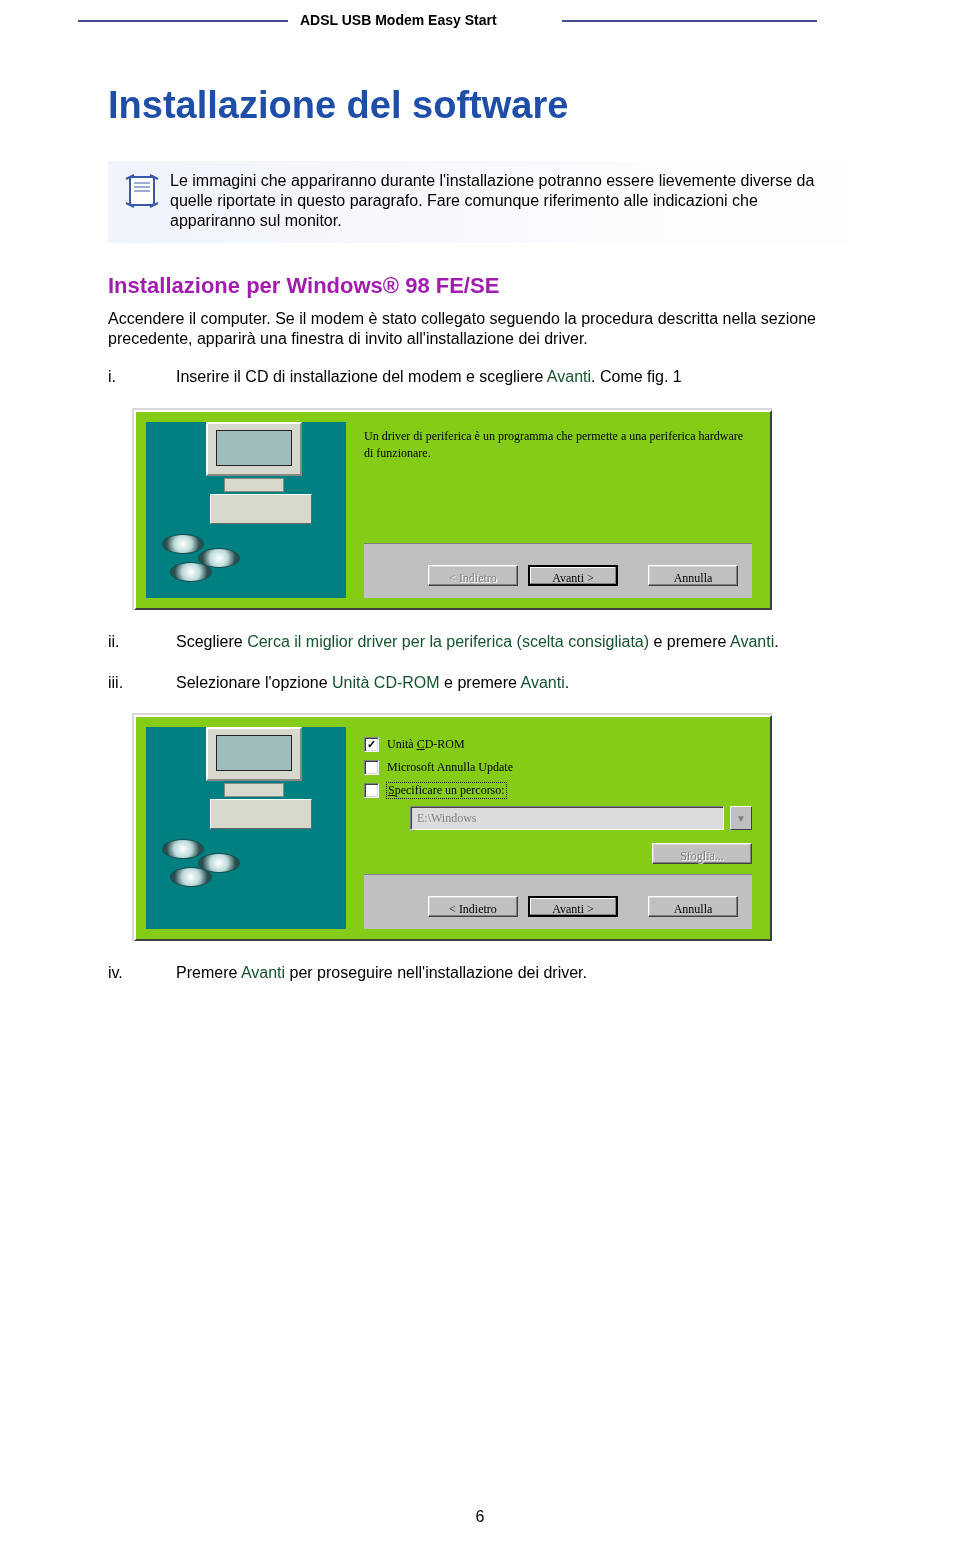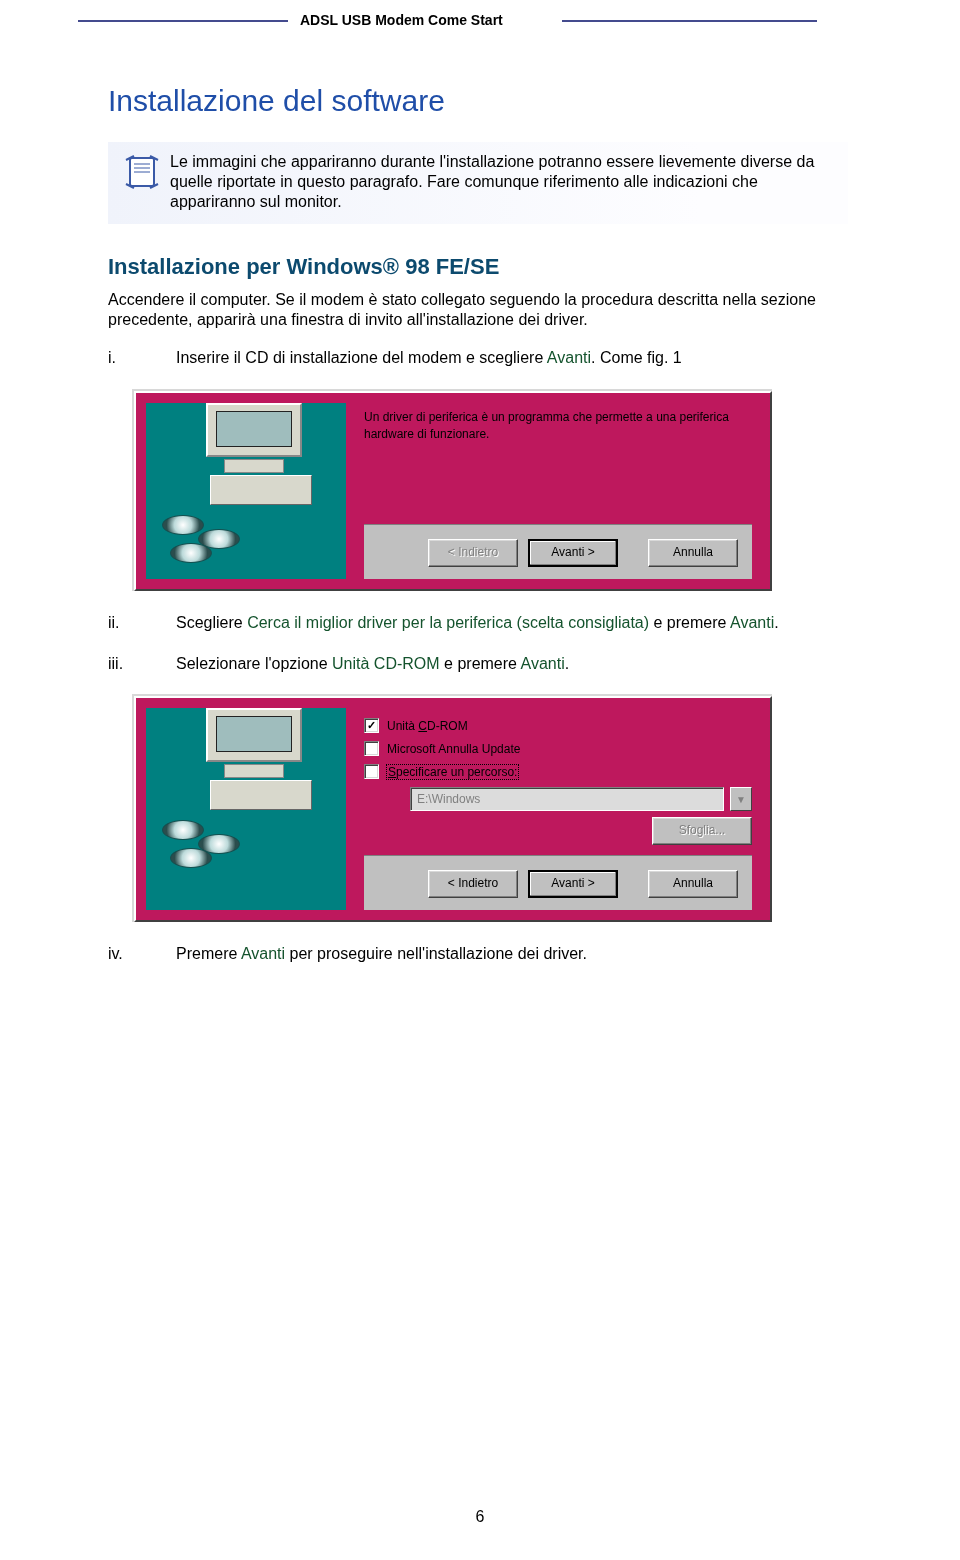--- a/index.html
+++ b/index.html
@@ -27,40 +27,40 @@
     top: 12px;
     left: 300px;
     font-size: 14px;
     font-weight: bold;
   }
   .content {
     padding: 50px 112px 0 108px;
   }
   .h1 {
     color: #1f4ea8;
-    font-size: 30px;
-    font-weight: normal;
-    margin-bottom: 24px;
+    font-size: 38px;
+    font-weight: bold;
+    margin-bottom: 34px;
   }
   .note-box {
     background: linear-gradient(90deg, #f0f3fb 0%, #fdfdff 80%);
     padding: 10px 14px 12px 14px;
     display: flex;
     gap: 6px;
     align-items: flex-start;
     font-size: 16px;
     line-height: 1.25;
     margin-bottom: 30px;
   }
   .note-icon {
     width: 42px;
     flex-shrink: 0;
   }
   .h2 {
-    color: #0c4a6e;
+    color: #a21caf;
     font-size: 22px;
     font-weight: bold;
     margin: 8px 0 10px 0;
   }
   .body-text {
     font-size: 16px;
     line-height: 1.25;
     margin: 0 0 18px 0;
   }
   .list-row {
@@ -74,26 +74,27 @@
   .blue { color: #14532d; }
   
   .dialog {
     margin: 0 0 22px 24px;
     width: 640px;
     border-left: 2px solid #d8d8d8;
     border-top: 2px solid #d8d8d8;
   }
   .dlg-inner {
     display: flex;
-    background: #be185d;
+    background: #84cc16;
     border-left: 2px solid #fff;
     border-top: 2px solid #fff;
     border-right: 2px solid #404040;
     border-bottom: 2px solid #404040;
     min-height: 200px;
+    font-family: Liberation Serif, serif;
   }
   .left-panel {
     width: 200px;
     background: #008080;
     margin: 10px 0 10px 10px;
     position: relative;
     flex-shrink: 0;
   }
   .right-panel {
     flex: 1;
@@ -111,30 +112,31 @@
     display: flex;
     justify-content: flex-end;
     gap: 10px;
     padding: 10px 14px 12px 14px;
     border-top: 1px solid #808080;
     background: #c0c0c0;
   }
   .button-row.inside { border-top: 1px solid #808080; margin-top: auto; padding-top: 14px; }
   .w9x-btn {
     min-width: 90px;
-    height: 28px;
+    height: 21px;
     background: #c0c0c0;
     border: 1px solid #404040;
     border-top-color: #fff;
     border-left-color: #fff;
     box-shadow: inset -1px -1px 0 #808080, inset 1px 1px 0 #d8d8d8;
     font-size: 12px;
     text-align: center;
     line-height: 24px;
     color: #000;
+    margin-top: 7px;
   }
   .w9x-btn.disabled { color: #808080; text-shadow: 1px 1px 0 #fff; }
   .w9x-btn.focus { border: 2px solid #000; line-height: 22px; box-shadow: inset -1px -1px 0 #808080, inset 1px 1px 0 #fff; }
   
   .monitor-body {
     position: absolute;
     top: 0; left: 60px;
     width: 96px; height: 54px;
     background: #d8d8cc;
     border: 2px solid #888;
@@ -234,21 +236,21 @@
     left: 0; right: 0;
     text-align: center;
     font-size: 16px;
   }
 </style>
 </head>
 <body>
 
 <div class="page-header">
   <div class="header-line hl-left"></div>
-  <div class="header-text">ADSL USB Modem Come Start</div>
+  <div class="header-text">ADSL USB Modem Easy Start</div>
   <div class="header-line hl-right"></div>
 </div>
 
 <div class="content">
 
   <div class="h1">Installazione del software</div>
 
   <div class="note-box">
     <div class="note-icon">
       <svg viewBox="0 0 40 40" width="40" height="40">

